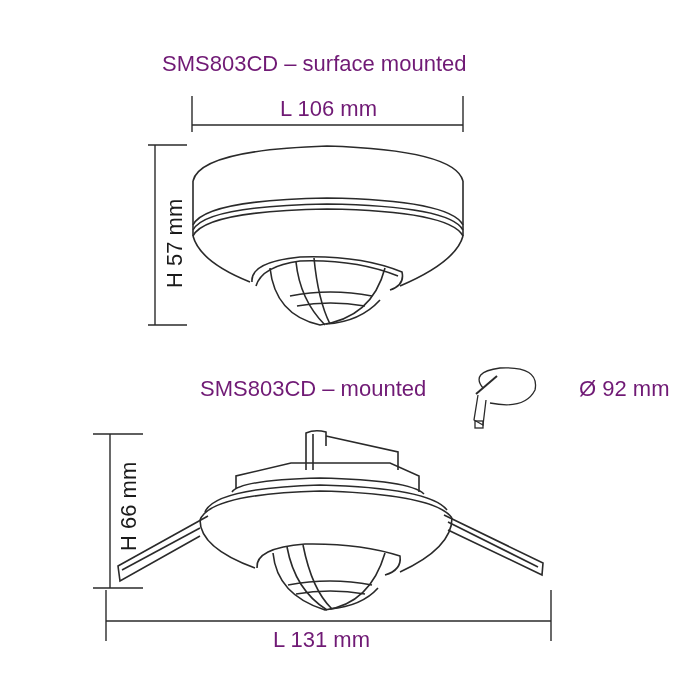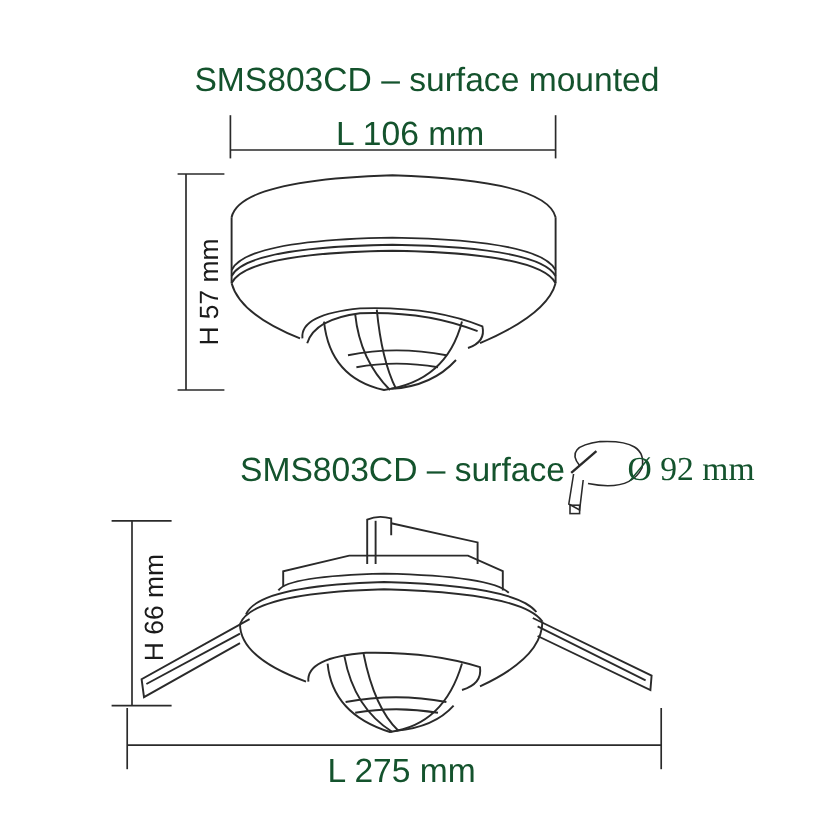--- a/index.html
+++ b/index.html
@@ -1,17 +1,17 @@
 <!DOCTYPE html>
 <html><head>
 <meta charset="utf-8">
 <style>
   html,body{margin:0;padding:0;background:#fff;}
   body{width:700px;height:700px;position:relative;overflow:hidden;font-family:"Liberation Sans",sans-serif;color:#1a1a1a;}
-  .lbl{position:absolute;font-size:28px;white-space:nowrap;color:#14532d;}
+  .lbl{position:absolute;font-size:22px;white-space:nowrap;color:#701a75;}
   svg{position:absolute;left:0;top:0;}
   .vtext{position:absolute;font-size:22px;white-space:nowrap;transform-origin:left top;transform:rotate(-90deg);}
 </style>
 </head>
 <body>
 
 <svg width="700" height="700" viewBox="0 0 700 700">
   <g fill="none" stroke="#2a2a2a" stroke-width="1.4">
 
     <g>
@@ -97,16 +97,16 @@
       <path d="M303,545 Q312,590 332,609"></path>
       <path d="M330,609 Q362,606 378,588"></path>
     </g>
   </g>
 </svg>
 
 <div class="lbl" style="left:162px;top:51px;">SMS803CD – surface mounted</div>
 <div class="lbl" style="left:280px;top:96px;">L 106 mm</div>
 <div class="vtext" style="left:162px;top:288px;">H 57 mm</div>
 
-<div class="lbl" style="left:200px;top:376px;">SMS803CD – surface</div>
-<div class="lbl" style="left:523px;top:376px;font-family:Liberation Serif, serif;">Ø 92 mm</div>
+<div class="lbl" style="left:200px;top:376px;">SMS803CD – mounted</div>
+<div class="lbl" style="left:579px;top:376px;">Ø 92 mm</div>
 <div class="vtext" style="left:116px;top:551px;">H 66 mm</div>
-<div class="lbl" style="left:273px;top:627px;">L 275 mm</div>
+<div class="lbl" style="left:273px;top:627px;">L 131 mm</div>
 
 </body></html>

